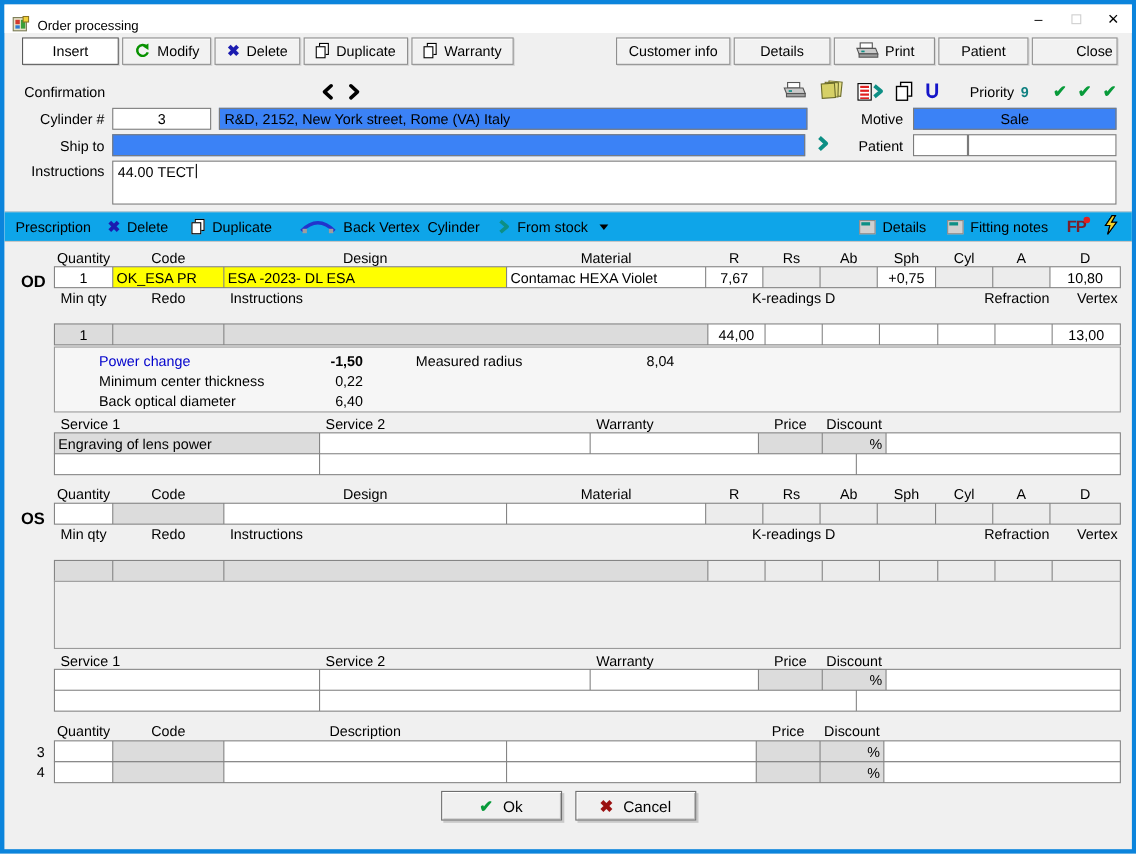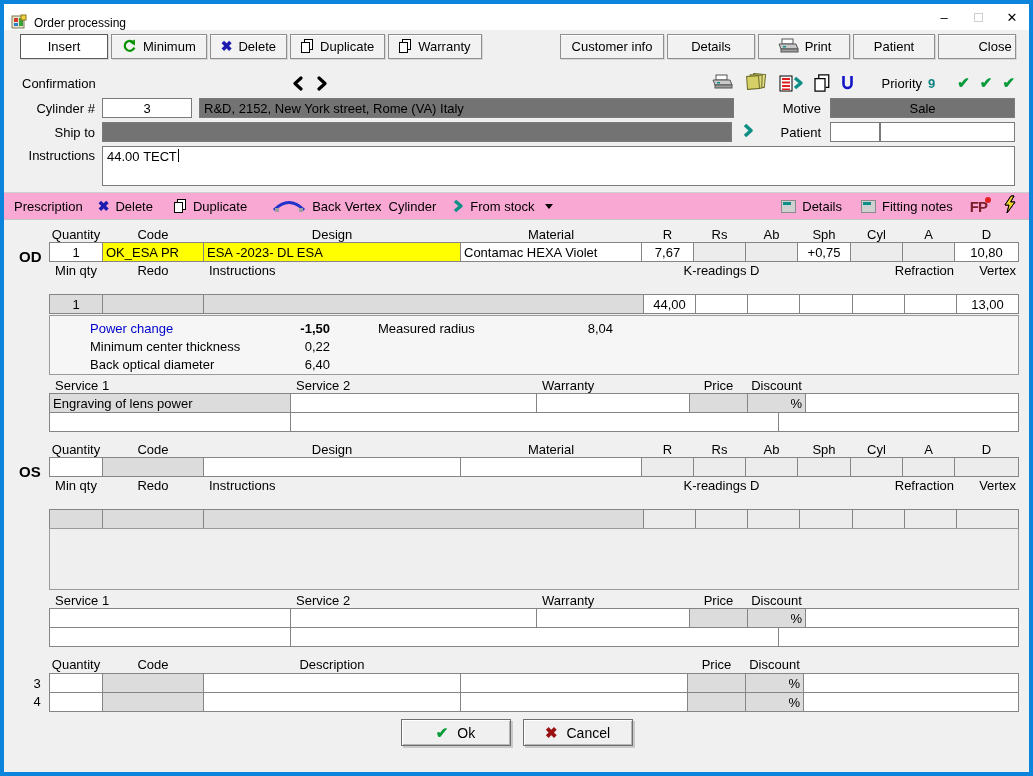--- a/index.html
+++ b/index.html
@@ -27,27 +27,27 @@
   .pg-icon .b, .pg-icon .f { position:absolute; background:#fff; border:1px solid #000; width:9px; height:11px; }
   .pg-icon .b { left:3px; top:0; }
   .pg-icon .f { left:0; top:3px; }
 
   
   .form-area { padding:10px 14px 0 14px; }
   .frow { display:flex; align-items:center; margin-bottom:4px; position:relative; }
   .lbl { width:84px; text-align:right; padding-right:7px; flex:none; }
   .field { height:20px; border:1px solid #7b7b7b; background:#fff; display:flex; align-items:center; padding:0 4px; }
   .field.center { justify-content:center; }
-  .field.gray { background:#737373; }
+  .field.gray { background:#3b82f6; }
   .rzone-lbl { width:72px; text-align:right; padding-right:9px; flex:none; }
   .caret { display:inline-block; width:1px; height:13px; background:#000; margin-left:1px; }
   .chev { display:inline-flex; }
 
   
-  .rxbar { height:28px; margin-top:6px; background:#f9a8d4; border-top:1px solid #cfcfcf; border-bottom:1px solid #c7c7c7; display:flex; align-items:center; padding:0 12px 0 10px; gap:7px; }
+  .rxbar { height:28px; margin-top:6px; background:#0ea5e9; border-top:1px solid #cfcfcf; border-bottom:1px solid #c7c7c7; display:flex; align-items:center; padding:0 12px 0 10px; gap:7px; }
   .rx-item { display:flex; align-items:center; gap:6px; }
   .mini-panel { width:15px; height:13px; background:#cfcfcf; border:1px solid #8a8a8a; position:relative; }
   .mini-panel::after { content:""; position:absolute; left:1px; top:1px; width:8px; height:3px; background:#0d8f85; }
   .fp-logo { font-weight:bold; font-size:15px; color:#7a1f2b; position:relative; letter-spacing:-1px; }
   .fp-logo::after { content:""; position:absolute; right:-4px; top:-1px; width:6px; height:6px; border-radius:50%; background:#e02020; }
   .dd-arrow { width:0; height:0; border-left:4px solid transparent; border-right:4px solid transparent; border-top:5px solid #000; margin-left:4px; }
 
   
   .section { margin-left:45px; width:970px; position:relative; }
   .side-label { position:absolute; left:-30px; font-weight:bold; font-size:15px; }
@@ -116,21 +116,21 @@
 
   <div class="toolbar">
     <div class="tbtn active">
         <span>Insert</span>
       </div>
     <div class="tbtn">
       <svg width="15" height="15" viewBox="0 0 16 16">
           <path d="M13.2 9.2a5.3 5.3 0 1 1-1.1-5.6" stroke="#089100" stroke-width="2.4" fill="none"></path>
           <polygon points="13.8,0.5 13.8,7 8.5,3.6" fill="#089100"></polygon>
         </svg>
-      <span>Minimum</span>
+      <span>Modify</span>
     </div>
     <div class="tbtn">
         <span class="x-blue">✖</span>
         <span>Delete</span>
       </div>
     <div class="tbtn">
         <span class="pg-icon">
           <span class="b"></span>
           <span class="f"></span>
         </span>

